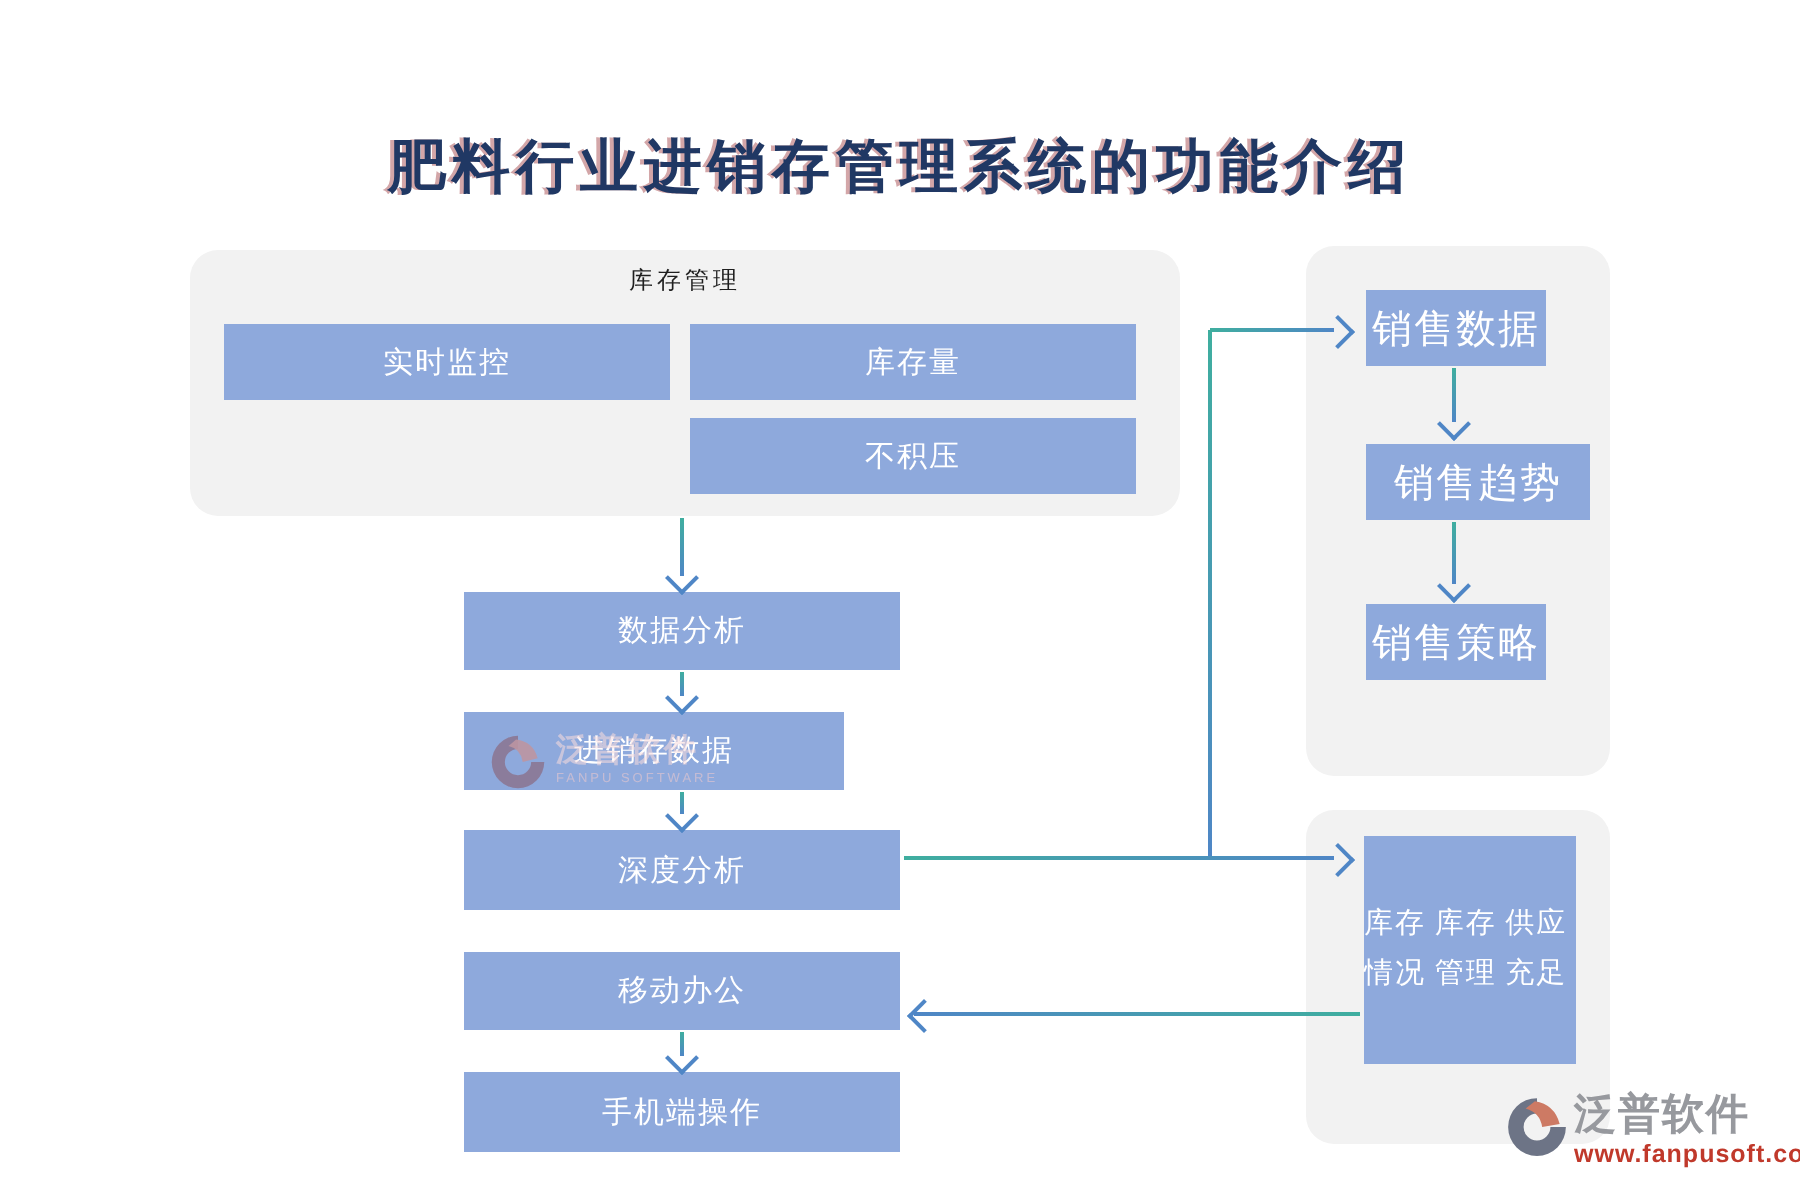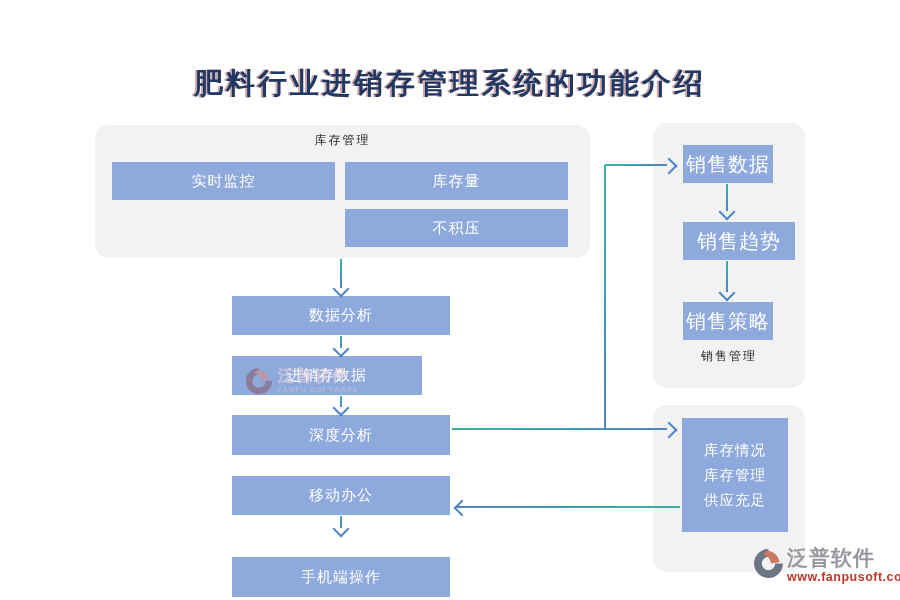--- a/index.html
+++ b/index.html
@@ -18,21 +18,21 @@
   .btn.small{font-size:20px;font-family:Liberation Serif, serif;}
   .vline{position:absolute;width:2px;background:linear-gradient(180deg,var(--line-green,#3fae9f),var(--line-blue,#4f86c6));}
   .hline{position:absolute;height:2px;background:linear-gradient(90deg,var(--line-green,#3fae9f),var(--line-blue,#4f86c6));}
   .hline.rev{background:linear-gradient(90deg,var(--line-blue,#4f86c6),var(--line-green,#3fae9f));}
   .chev{position:absolute;width:10px;height:10px;
         border-top:2px solid var(--line-blue,#4f86c6);border-right:2px solid var(--line-blue,#4f86c6);}
   .chev.down{transform:rotate(135deg);}
   .chev.right{transform:rotate(45deg);}
   .chev.left{transform:rotate(-135deg);}
   .purchase-box{position:absolute;background:var(--button-blue,#8ea9dc);color:#fff;
-        display:flex;flex-direction:column;align-items:center;justify-content:center;
+        display:flex;flex-direction:row;align-items:center;justify-content:center;
         font-size:14.5px;letter-spacing:1px;line-height:25px;}
   .wm-mid{position:absolute;left:244px;top:366px;display:flex;align-items:center;gap:4px;opacity:.62;}
   .wm-mid .wm-txt{display:flex;flex-direction:column;line-height:1;}
   .wm-mid .wm-brand{font-size:16px;font-weight:bold;color:rgba(248,219,219,.9);letter-spacing:2px;}
   .wm-mid .wm-sub{font-size:6.5px;color:rgba(246,205,205,.85);letter-spacing:1.5px;margin-top:3px;}
   .wm-corner{position:absolute;left:752px;top:547px;display:flex;align-items:flex-start;}
   .wm-corner .wm-col{display:flex;flex-direction:column;line-height:1;margin-left:2px;}
   .wm-corner .wm-brand{font-size:21px;font-weight:bold;color:#97999e;letter-spacing:1px;}
   .wm-corner .wm-url{font-size:12.5px;font-weight:bold;color:var(--watermark-red,#c0392b);margin-top:3px;letter-spacing:.5px;}
 </style>
@@ -46,36 +46,35 @@
   <div class="panel" style="left:95px;top:125px;width:495px;height:133px;"></div>
   <div class="plabel" style="left:95px;top:132px;width:495px;">库存管理</div>
   <div class="btn" style="left:112px;top:162px;width:223px;height:38px;">实时监控</div>
   <div class="btn" style="left:345px;top:162px;width:223px;height:38px;">库存量</div>
   <div class="btn" style="left:345px;top:209px;width:223px;height:38px;">不积压</div>
 
   <div class="btn" style="left:232px;top:296px;width:218px;height:39px;text-align:right;">数据分析</div>
   <div class="btn" style="left:232px;top:356px;width:190px;height:39px;">进销存数据</div>
   <div class="btn" style="left:232px;top:415px;width:218px;height:40px;">深度分析</div>
   <div class="btn" style="left:232px;top:476px;width:218px;height:39px;">移动办公</div>
-  <div class="btn" style="left:232px;top:536px;width:218px;height:40px;margin-top:21px;">手机端操作</div>
+  <div class="btn" style="left:232px;top:536px;width:218px;height:40px;">手机端操作</div>
 
   <div class="vline" style="left:340px;top:259px;height:29px;"></div>
   <div class="chev down" style="left:335px;top:283px;"></div>
   <div class="vline" style="left:340px;top:336px;height:12px;"></div>
   <div class="chev down" style="left:335px;top:343px;"></div>
   <div class="vline" style="left:340px;top:396px;height:11px;"></div>
   <div class="chev down" style="left:335px;top:402px;"></div>
   <div class="vline" style="left:340px;top:516px;height:12px;"></div>
   <div class="chev down" style="left:335px;top:523px;"></div>
 
   <div class="panel" style="left:653px;top:123px;width:152px;height:265px;"></div>
   <div class="btn small" style="left:683px;top:145px;width:90px;height:38px;">销售数据</div>
   <div class="btn small" style="left:683px;top:222px;width:112px;height:38px;">销售趋势</div>
   <div class="btn small" style="left:683px;top:302px;width:90px;height:38px;">销售策略</div>
-  <div class="plabel" style="left:653px;top:348px;width:152px;">销售管理</div>
   <div class="vline" style="left:726px;top:184px;height:27px;"></div>
   <div class="chev down" style="left:721px;top:206px;"></div>
   <div class="vline" style="left:726px;top:261px;height:31px;"></div>
   <div class="chev down" style="left:721px;top:287px;"></div>
 
   <div class="panel" style="left:653px;top:405px;width:152px;height:167px;"></div>
   <div class="purchase-box" style="left:682px;top:418px;width:106px;height:114px;">
     <span>库存情况</span>
     <span>库存管理</span>
     <span>供应充足</span>

